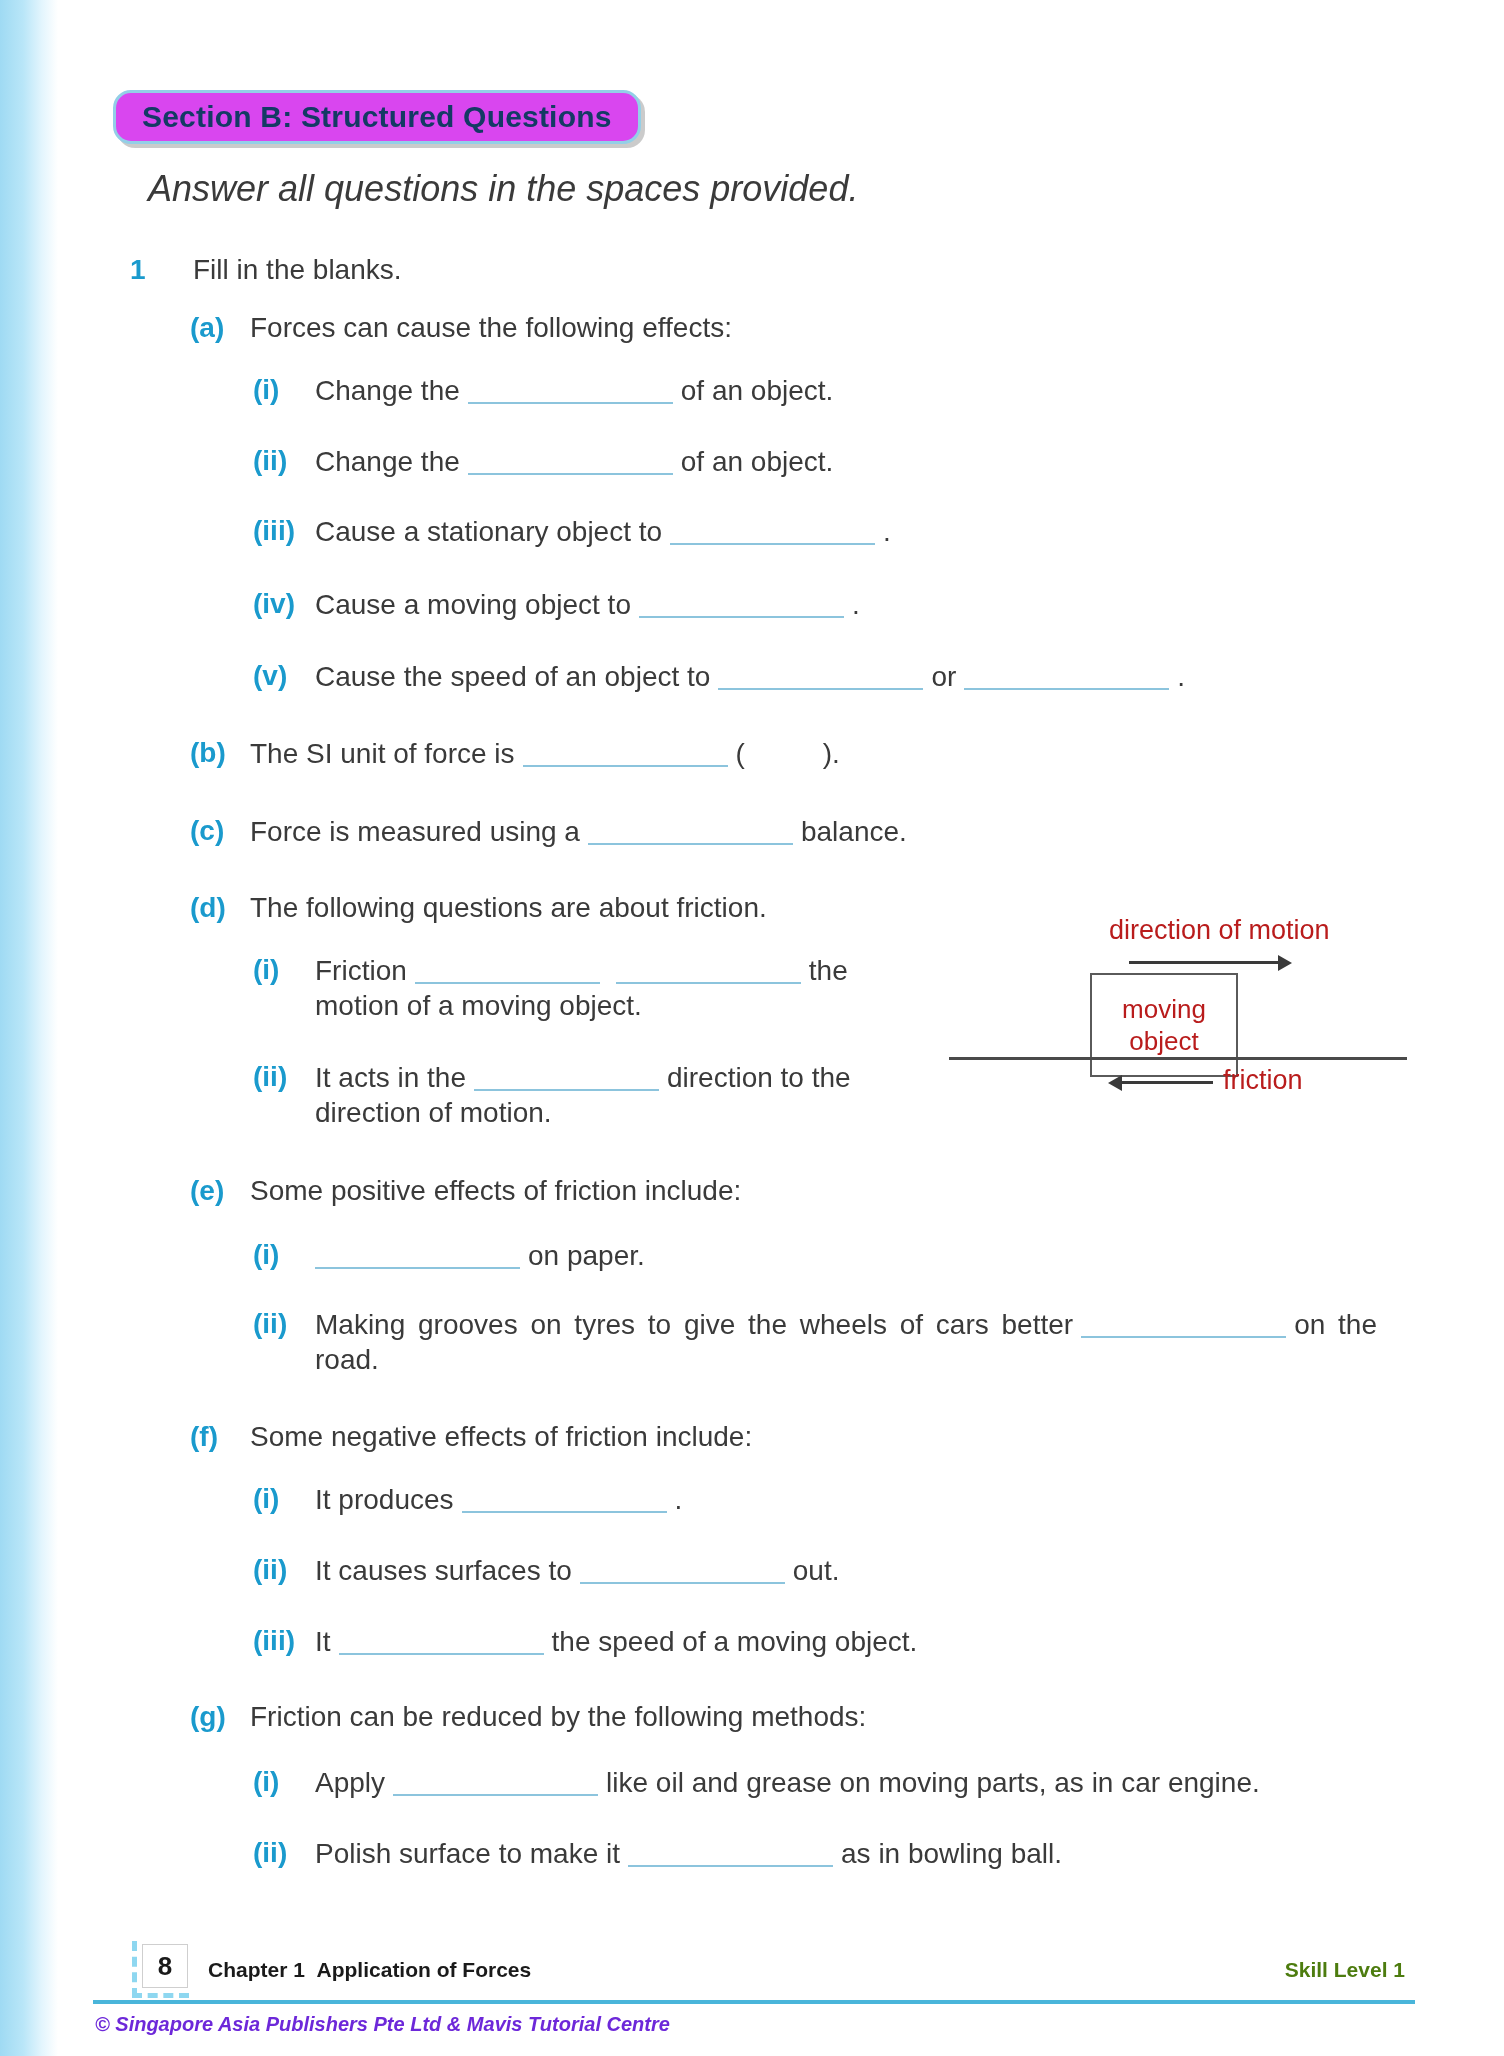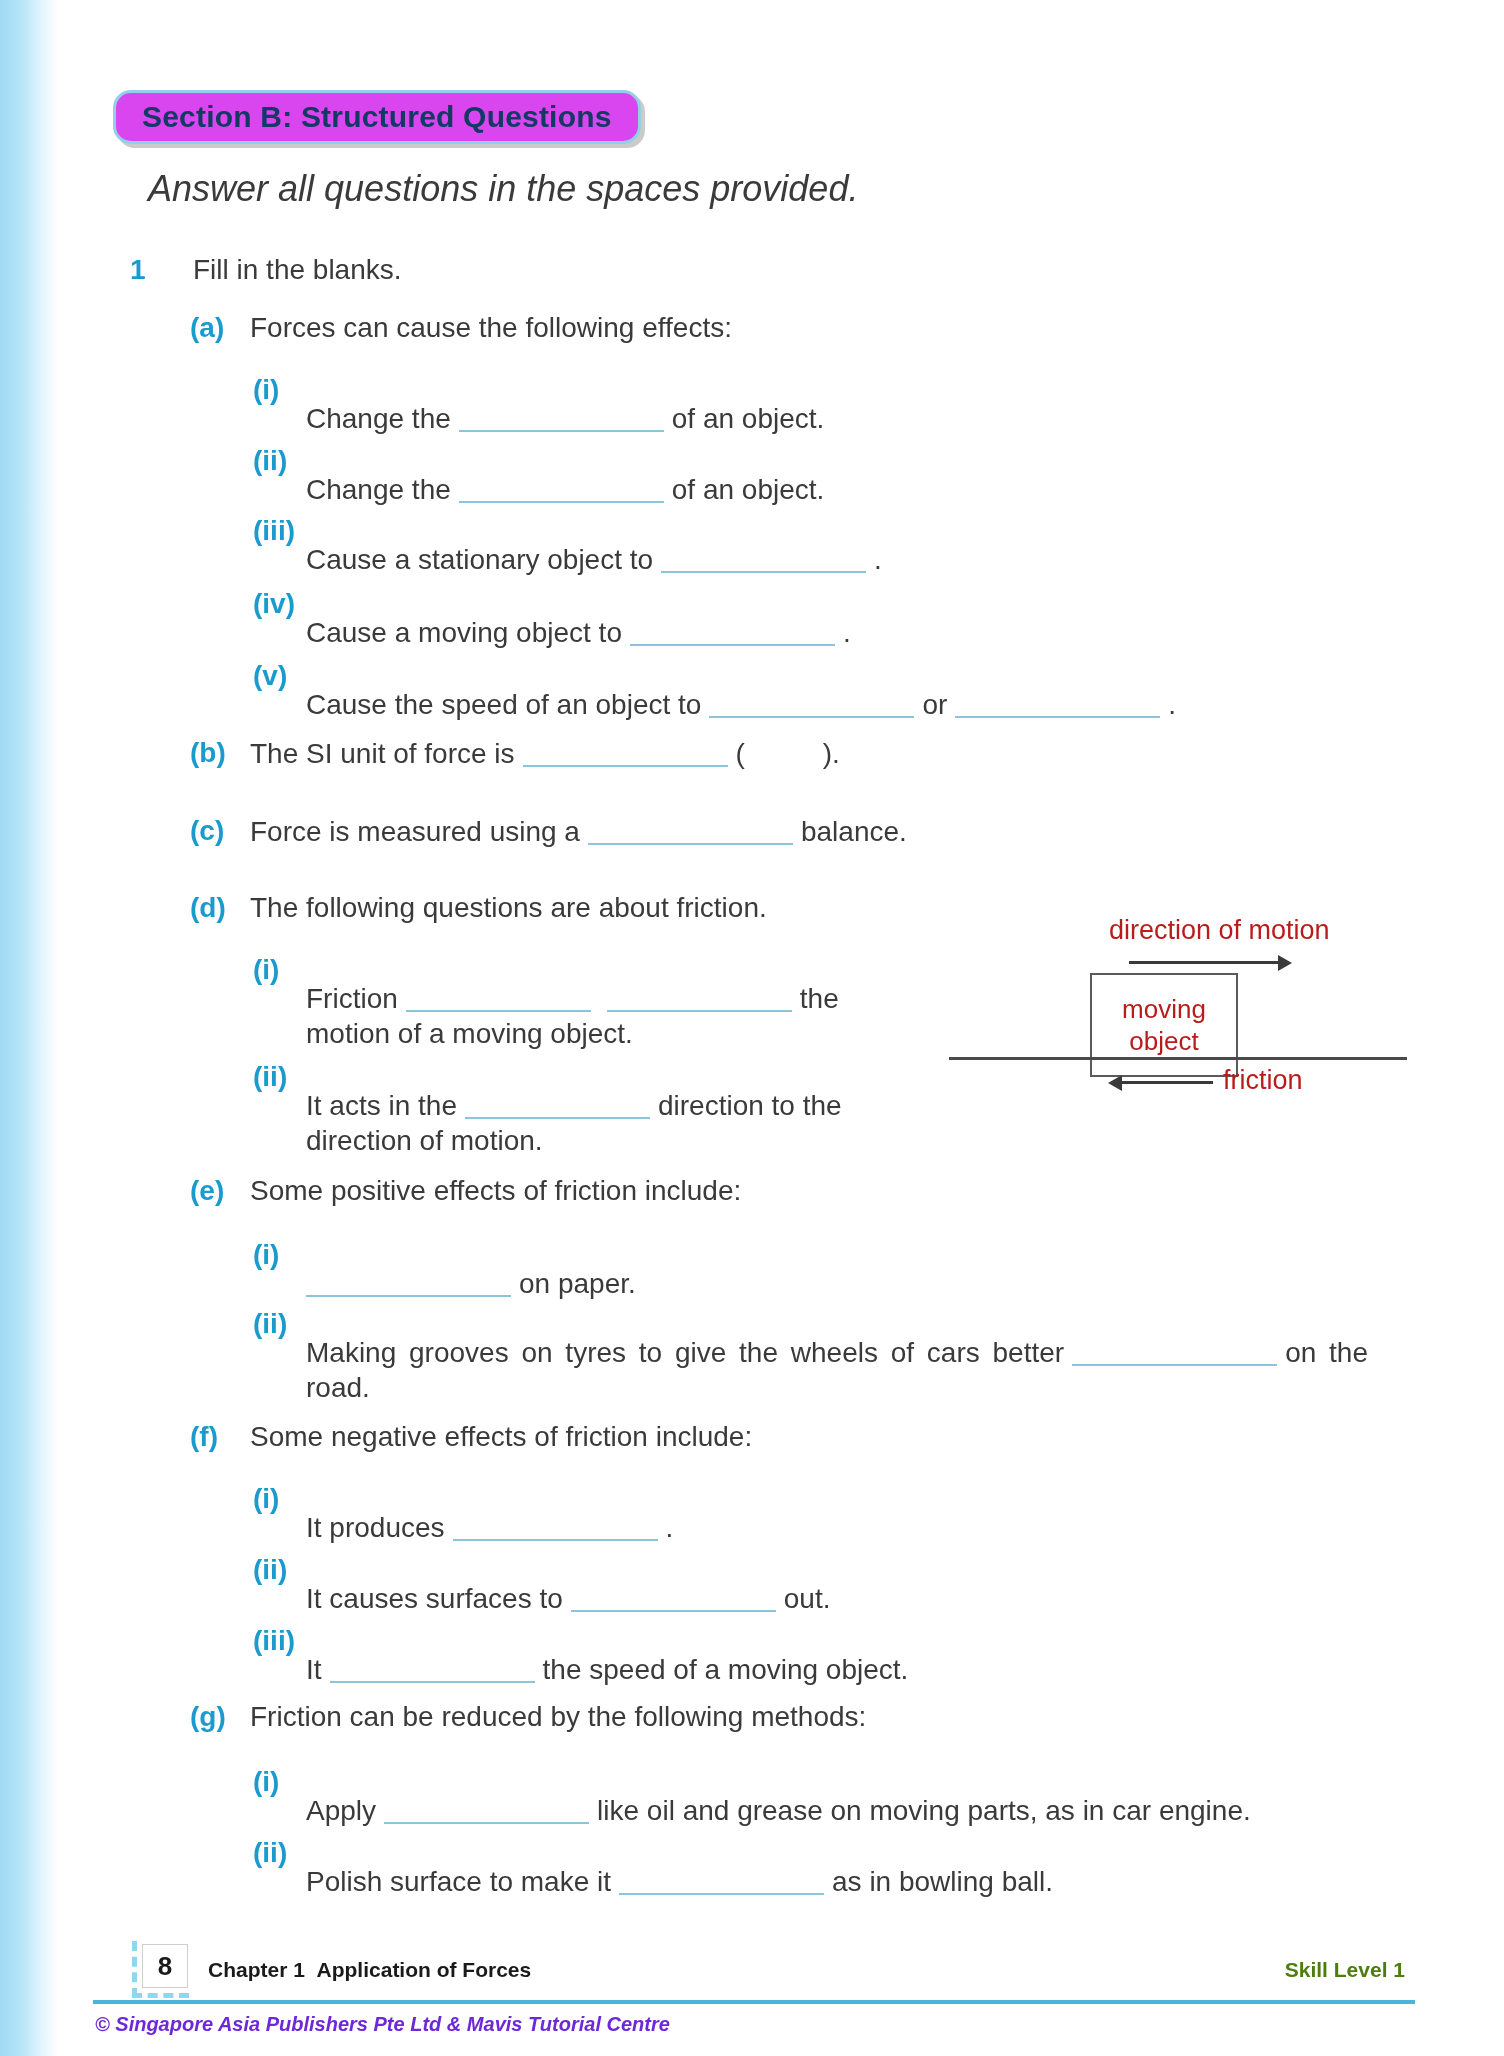--- a/index.html
+++ b/index.html
@@ -19,21 +19,21 @@
   .section-box span { font-size:30px; font-weight:bold; color:#143a64; letter-spacing:.2px; }
 
   .instruction { position:absolute; left:128px; top:168px; font-size:36px; font-style:italic; color:#3a3a3a;margin-left:20px; }
 
   
   .row { position:absolute; left:0; width:1504px; font-size:28px; color:#3a3a3a; line-height:1.3; }
   .lbl { position:absolute; font-weight:bold; color:#1a9acd; }
   .txt { position:absolute; white-space:nowrap;text-align:center; }
   .l1 .lbl { left:130px; } .l1 .txt { left:193px; }
   .l2 .lbl { left:190px; } .l2 .txt { left:250px; }
-  .l3 .lbl { left:253px; } .l3 .txt { left:306px;margin-top:28px; }
+  .l3 .lbl { left:253px; } .l3 .txt { left:315px; }
 
   .blank { display:inline-block; height:1em; border-bottom:2px solid #8cc4dd;
     position:relative; top:4px; margin:0 8px; }
   .w205 { width:205px; } .w185 { width:185px; }
   .justify { word-spacing:5px; }
 
   
   .diagram { position:absolute; left:949px; top:915px; width:458px; height:185px; font-size:27px; color:#b91c1c; }
   .dir-label { position:absolute; left:160px; top:0; }
   .arrow-right { position:absolute; left:180px; top:46px; width:150px; height:3px; background:#3a3a3a; }

